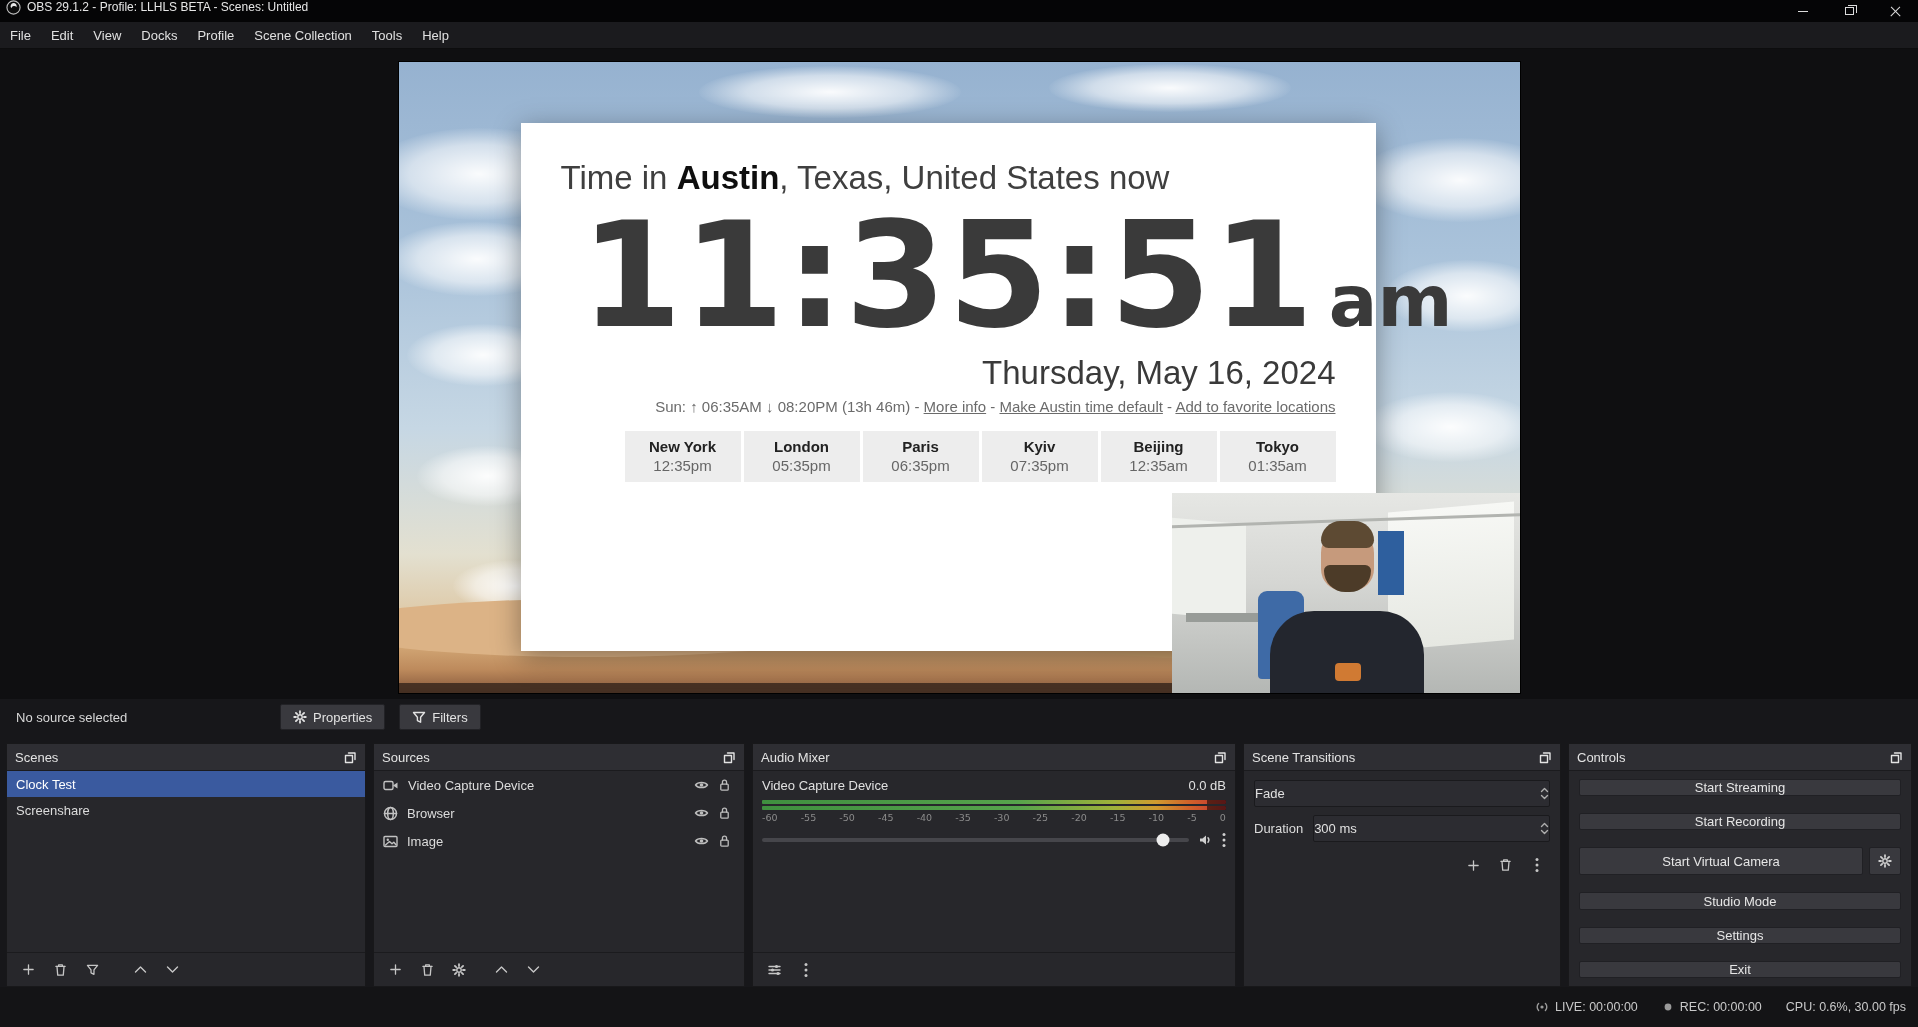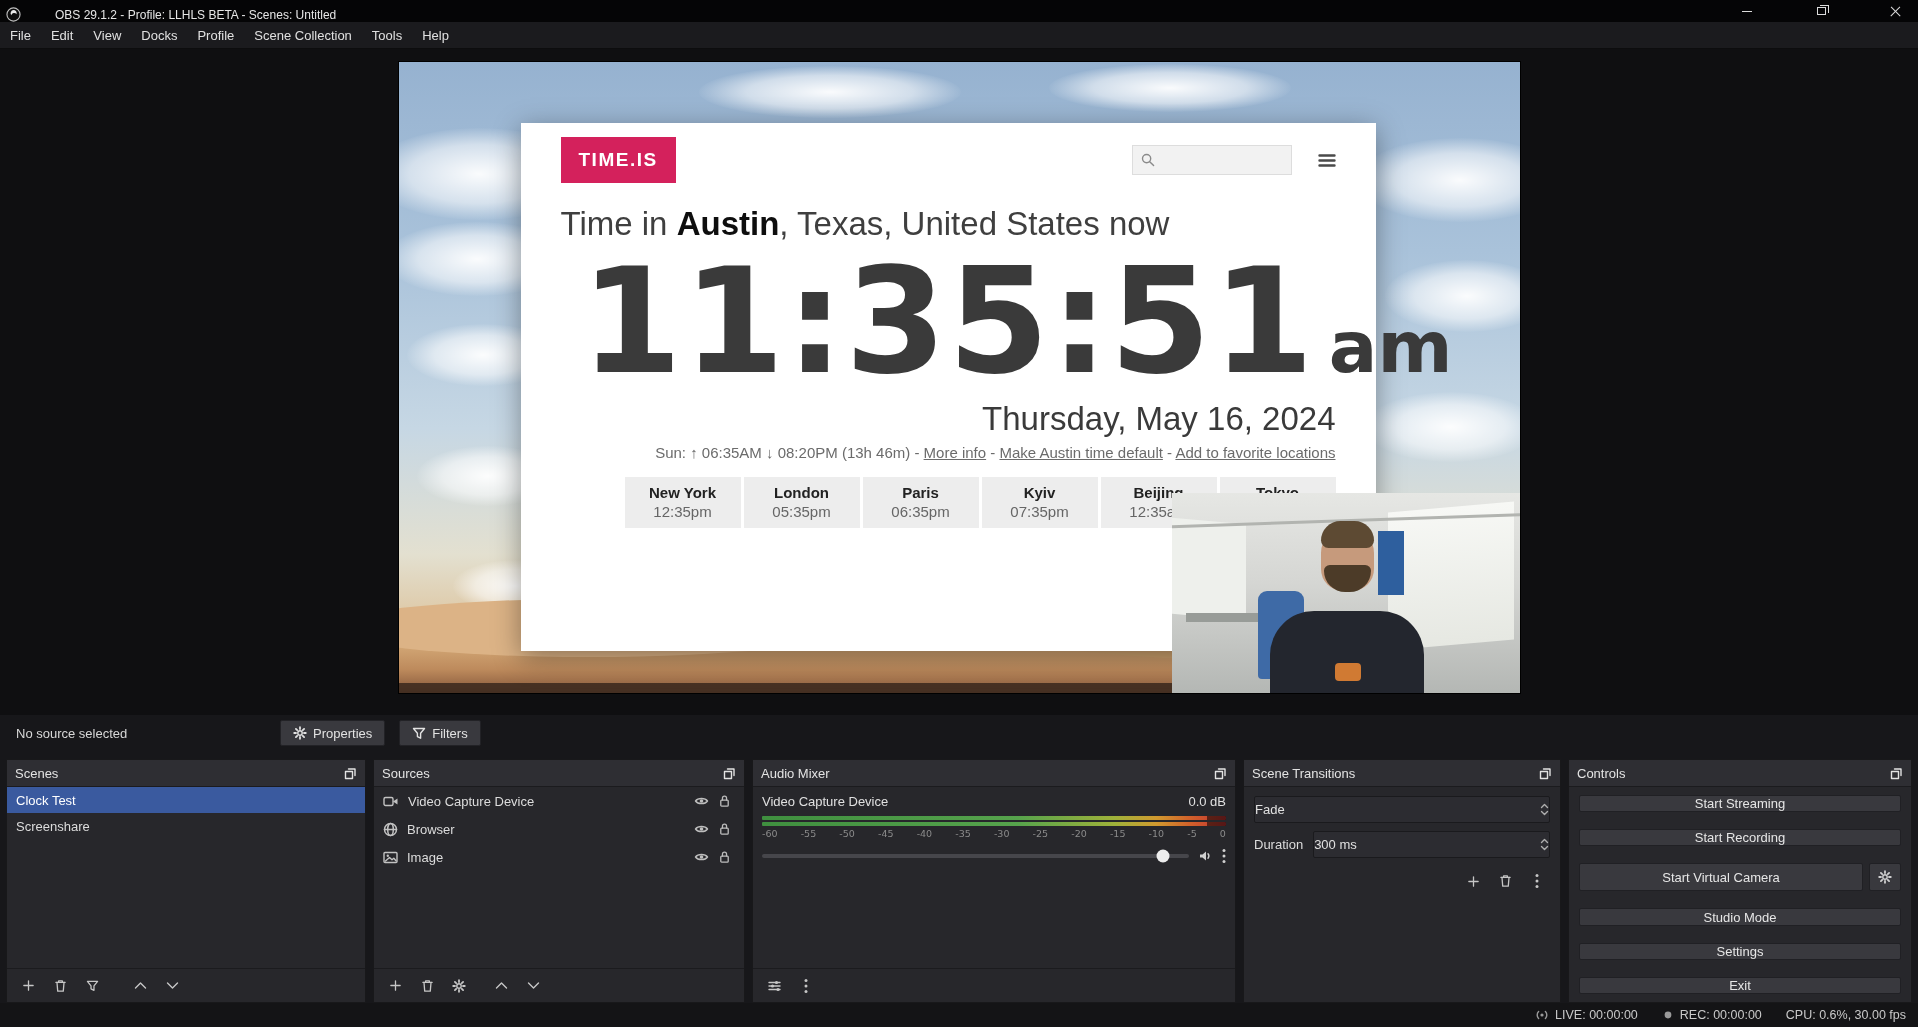--- a/index.html
+++ b/index.html
@@ -1,21 +1,21 @@
 <!DOCTYPE html>
 <html><head>
 <meta charset="utf-8">
 <style>
   * { margin:0; padding:0; box-sizing:border-box; }
   html,body { width:1918px; height:1027px; overflow:hidden; background:#17171a;
     font-family:"Liberation Sans", sans-serif; -webkit-user-select:none; user-select:none; }
   .app { display:flex; flex-direction:column; height:1027px; }
 
   
-  .titlebar { height:22px; background:#050506; display:flex; align-items:flex-end; color:#e6e6e6; font-size:12px; flex:none;gap:28px; }
+  .titlebar { height:22px; background:#050506; display:flex; align-items:flex-start; color:#e6e6e6; font-size:12px; flex:none; }
   .titlebar .logo { margin:0 6px 0 6px; display:flex; }
   .titlebar .title { flex:1; white-space:nowrap; }
   .winbtn { width:46px; height:22px; display:flex; align-items:center; justify-content:center; color:#dcdcdc; }
   .min-glyph { width:10px; height:1px; background:#dcdcdc; display:block; }
   .restore-glyph { width:9px; height:8px; border:1px solid #dcdcdc; position:relative; display:block; }
   .restore-glyph::before { content:""; position:absolute; left:2px; top:-3px; width:8px; height:7px; border:1px solid #dcdcdc; border-left:none; border-bottom:none; }
   .x-glyph { width:11px; height:11px; position:relative; display:block; }
   .x-glyph::before,.x-glyph::after { content:""; position:absolute; left:-1px; top:5px; width:13px; height:1.4px; background:#dcdcdc; }
   .x-glyph::before { transform:rotate(45deg); } .x-glyph::after { transform:rotate(-45deg); }
 
@@ -115,21 +115,21 @@
   .trans-btn-row { display:flex; justify-content:flex-end; gap:6px; margin-top:11px; }
 
   
   .controls-body { padding:8px 10px; display:flex; flex-direction:column; gap:17px; }
   .ctrl-btn { height:28px; background:#39393e; border:1px solid #202024; border-radius:2px; color:#e6e6e6; font-size:13px; display:flex; align-items:center; justify-content:center; }
   .vc-row { display:flex; gap:6px; }
   .vc-row .ctrl-btn { flex:1; }
   .vc-gear { width:32px; flex:none; display:flex; align-items:center; justify-content:center; background:#39393e; border:1px solid #202024; border-radius:2px; color:#cfcfcf; }
 
   
-  .statusbar { height:24px; flex:none; display:flex; align-items:center; justify-content:flex-end; gap:24px; padding:0 12px; font-size:12.5px; color:#c9c9c9; background:#141416; }
+  .statusbar { height:40px; flex:none; display:flex; align-items:center; justify-content:flex-end; gap:24px; padding:0 12px; font-size:12.5px; color:#c9c9c9; background:#141416; }
   .status-item { display:flex; align-items:center; gap:6px; }
   .status-item svg { color:#9a9a9a; display:block; }
 </style>
 </head>
 <body>
 
 <div class="app">
 
   <div class="titlebar">
     <span class="logo">
@@ -174,34 +174,20 @@
       <i class="cloud" style="left:300px;top:4px;width:262px;height:52px;"></i>
       <i class="cloud" style="left:650px;top:2px;width:242px;height:48px;"></i>
       <i class="cloud" style="left:54px;top:498px;width:124px;height:52px;"></i>
       <i class="cloud" style="left:978px;top:476px;width:142px;height:60px;"></i>
       <div class="dunes"></div>
       <i class="cloud dune-bump1" style="background:#dcb386;filter:none;"></i>
       <i class="cloud dune-bump2" style="background:#c99e6c;filter:none;"></i>
       <div class="ground-shadow"></div>
 
       <div class="web">
-        <div class="web-header">
-          <span class="site-logo">TIME.IS</span>
-          <span class="search-box">
-            <svg class="ic" width="14" height="14" viewBox="0 0 14 14">
-                <circle cx="5.6" cy="5.6" r="4.1"></circle>
-                <path d="M8.7 8.7 L12.6 12.6"></path>
-              </svg>
-          </span>
-          <span class="hamburger">
-            <svg width="18" height="15" viewBox="0 0 18 15" stroke="currentColor" stroke-width="2.4" stroke-linecap="round">
-                <path d="M1.5 2.5 H16.5 M1.5 7.5 H16.5 M1.5 12.5 H16.5"></path>
-              </svg>
-          </span>
-        </div>
         <div class="web-heading"><span>Time in </span><b>Austin</b><span>, Texas, United States now</span></div>
         <div class="clock-row">
           <span class="clock-digits">11:35:51</span>
           <span class="clock-ampm">am</span>
         </div>
         <div class="web-date">Thursday, May 16, 2024</div>
         <div class="sun-row">
           <span>Sun: ↑ 06:35AM ↓ 08:20PM (13h 46m) - </span><a>More info</a><span> - </span><a>Make Austin time default</a><span> - </span><a>Add to favorite locations</a>
         </div>
         <div class="wc-row">

